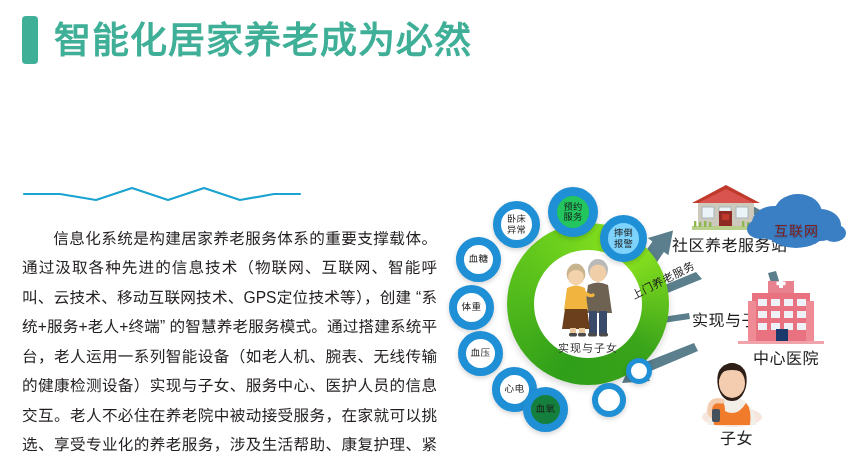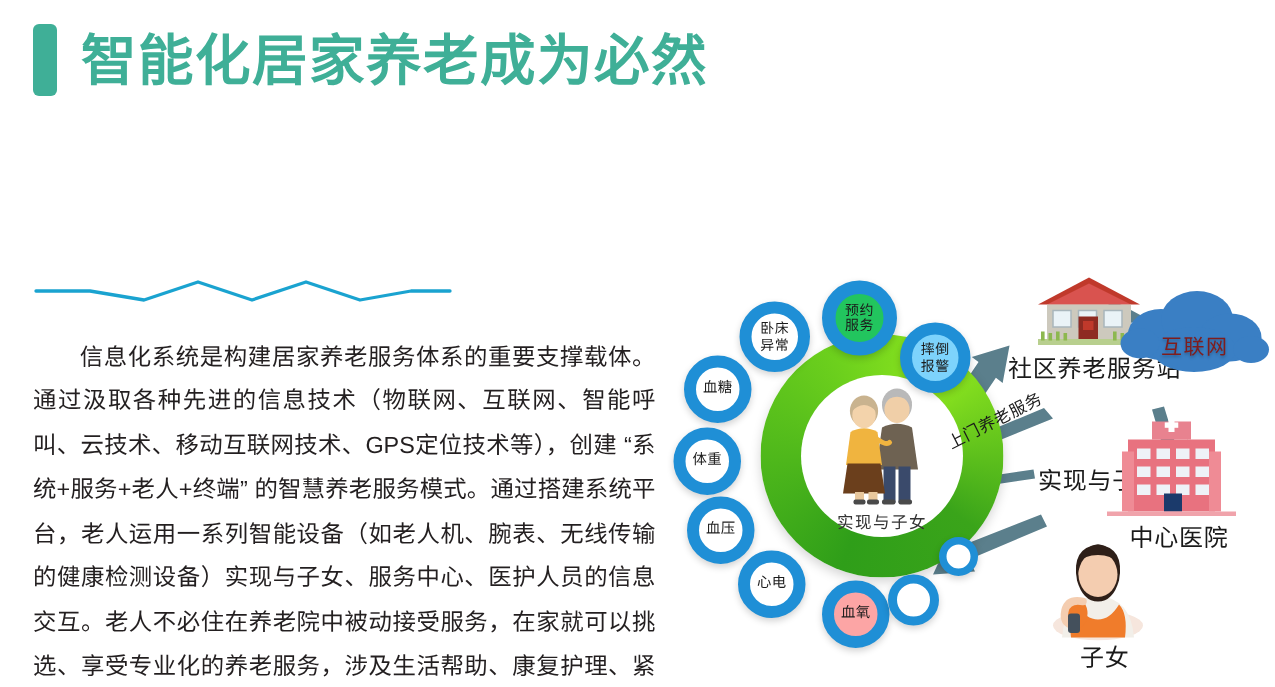--- a/index.html
+++ b/index.html
@@ -162,21 +162,21 @@
         </div>
         <div class="bubble" style="left: 9px; top: 110px; width: 45px; height: 45px; border: 8px solid rgb(31, 143, 214); background: rgb(255, 255, 255);">
           <span>体重</span>
         </div>
         <div class="bubble" style="left: 18px; top: 156px; width: 45px; height: 45px; border: 8px solid rgb(31, 143, 214); background: rgb(255, 255, 255); justify-content: center;">
           <span>血压</span>
         </div>
         <div class="bubble" style="left: 52px; top: 192px; width: 45px; height: 45px; border: 8px solid rgb(31, 143, 214); background: rgb(255, 255, 255);">
           <span>心电</span>
         </div>
-        <div class="bubble" style="left: 108px; top: 212px; width: 45px; height: 45px; border: 8px solid rgb(31, 143, 214); background: #fca5a5;">
+        <div class="bubble" style="left: 83px; top: 212px; width: 45px; height: 45px; border: 8px solid rgb(31, 143, 214); background: #15803d;">
           <span>血氧</span>
         </div>
         <div class="bubble" style="left: 152px; top: 208px; width: 34px; height: 34px; border: 6px solid rgb(31, 143, 214); background: rgb(255, 255, 255);"></div>
         <div class="bubble" style="left: 186px; top: 183px; width: 26px; height: 26px; border: 5px solid rgb(31, 143, 214); background: rgb(255, 255, 255);"></div>
       </div>
 
     <svg style="position:absolute;left:250px;top:8px;" width="72" height="50">
       <polygon points="36,2 70,20 2,20" fill="#c0392b"></polygon>
       <polygon points="36,6 64,20 8,20" fill="#d9534f"></polygon>
       <rect x="8" y="20" width="56" height="24" fill="#cdc9bd"></rect>

